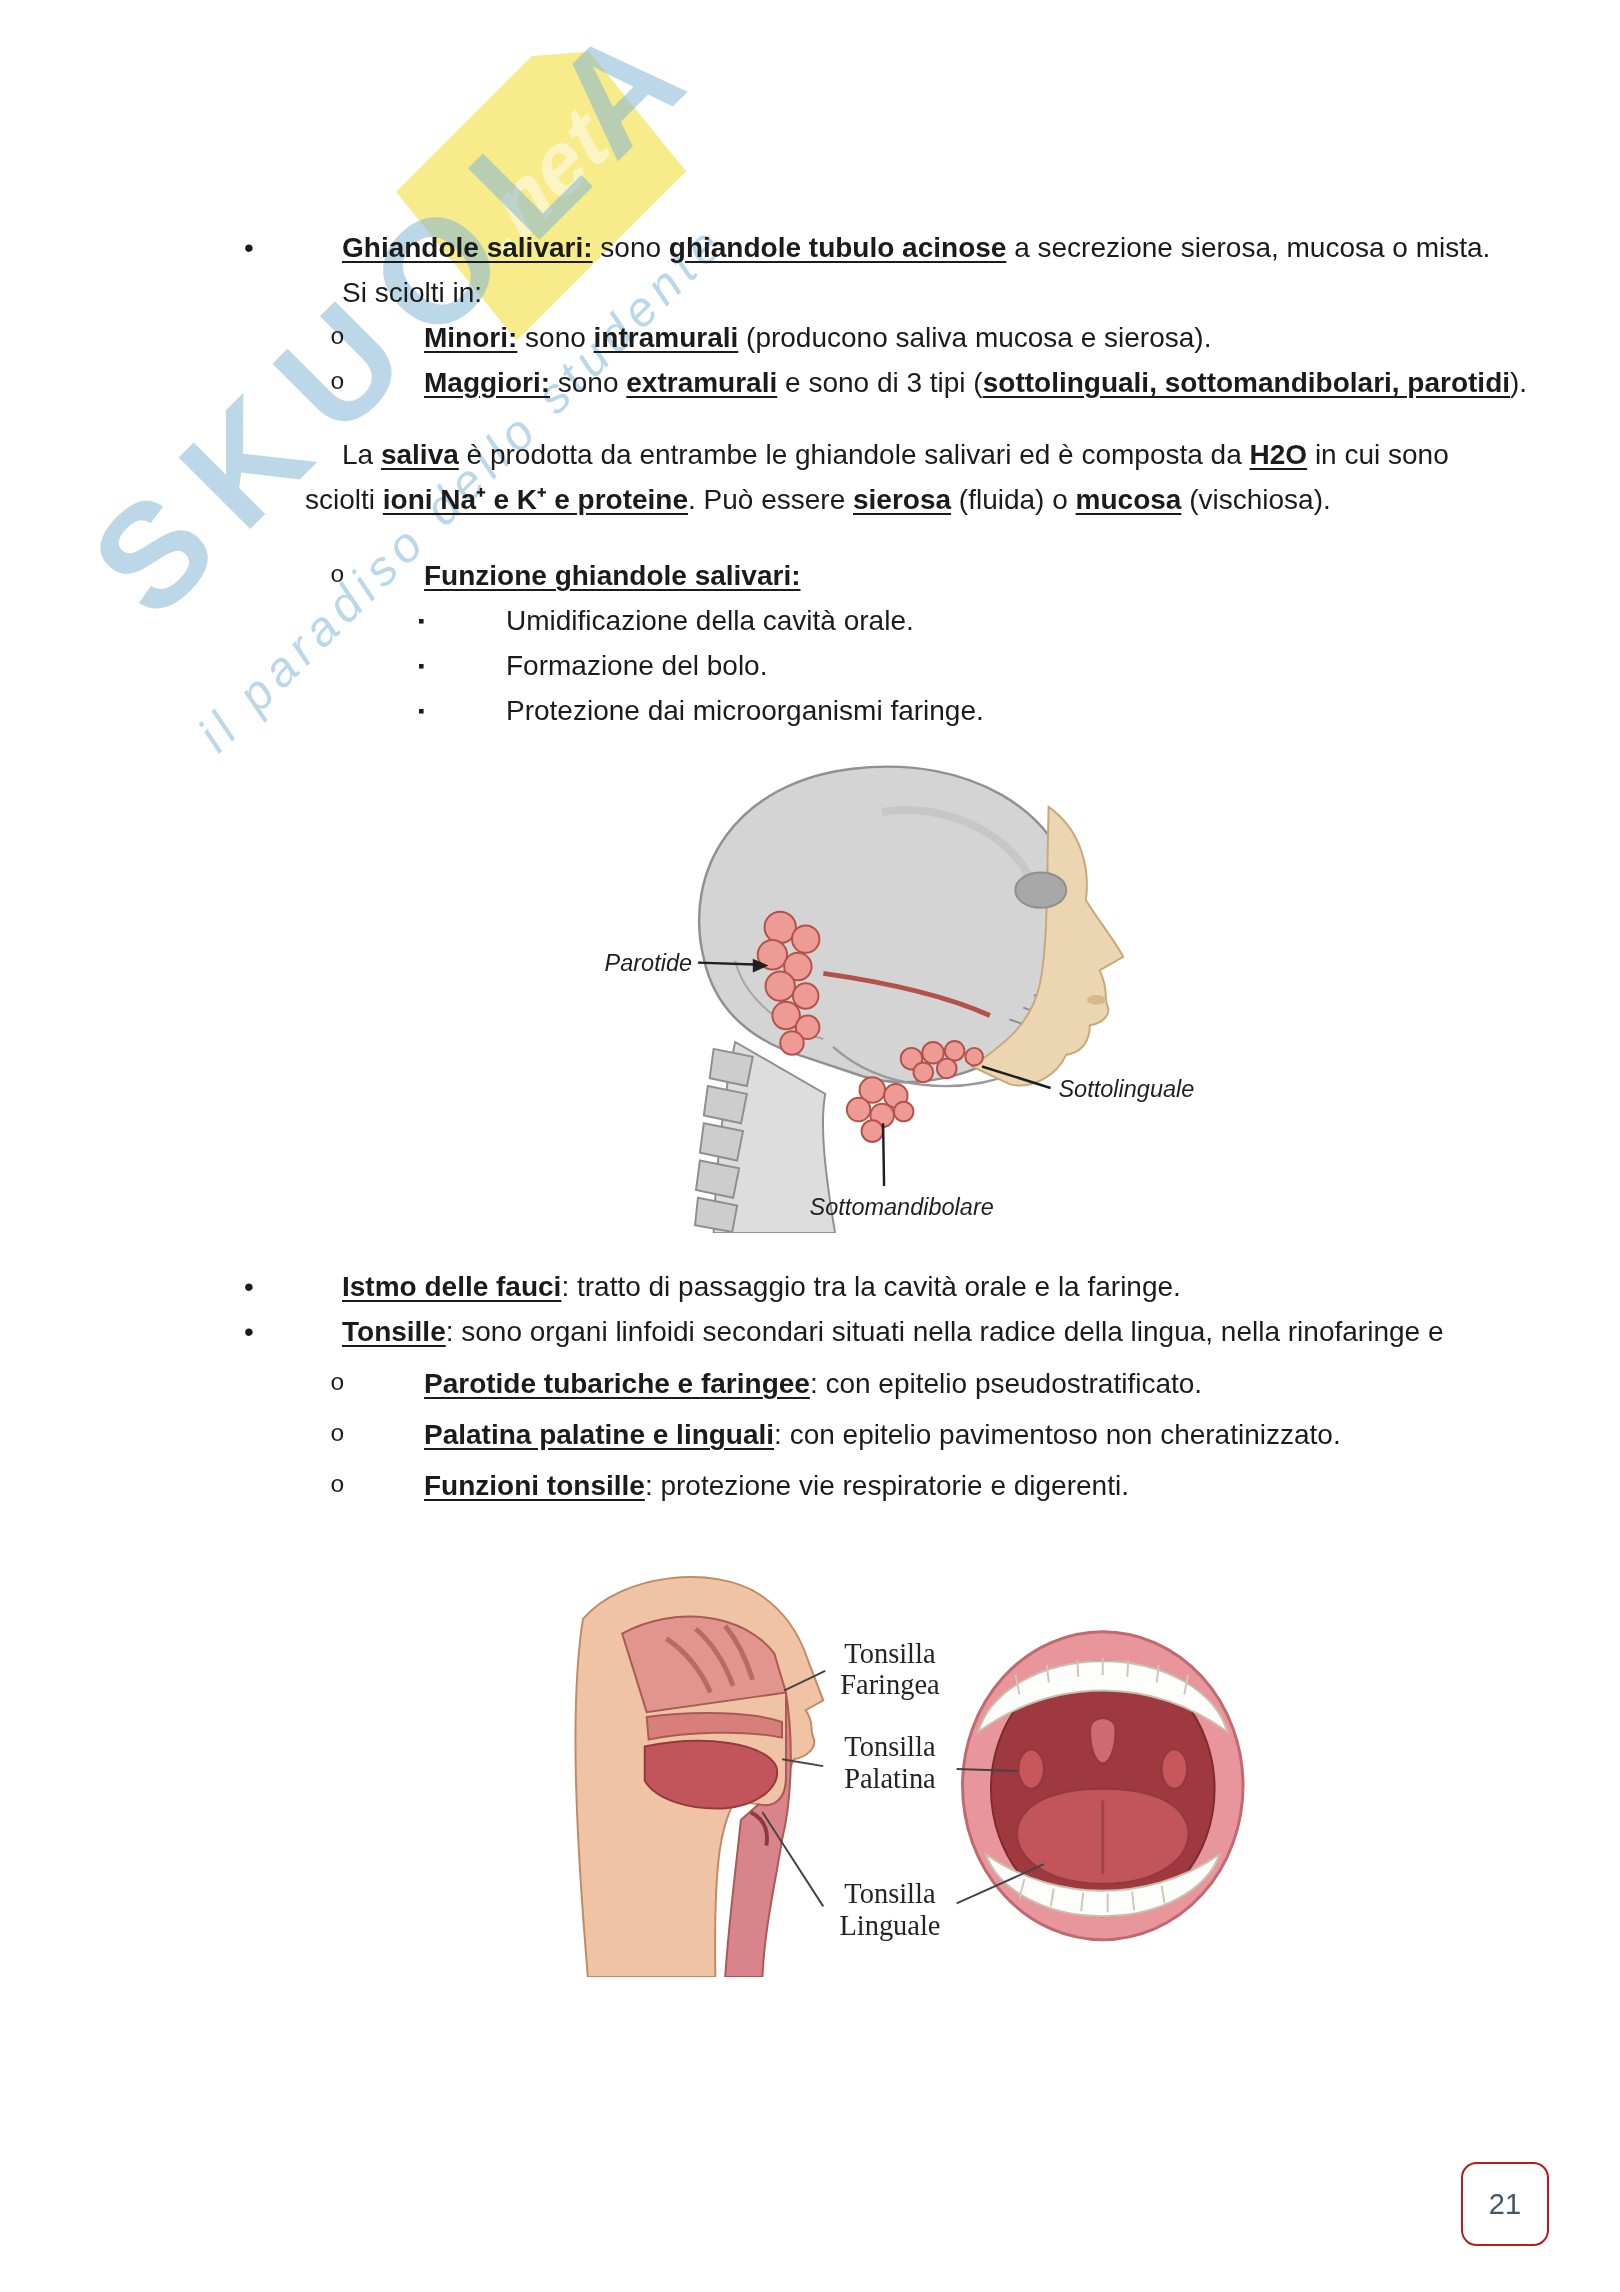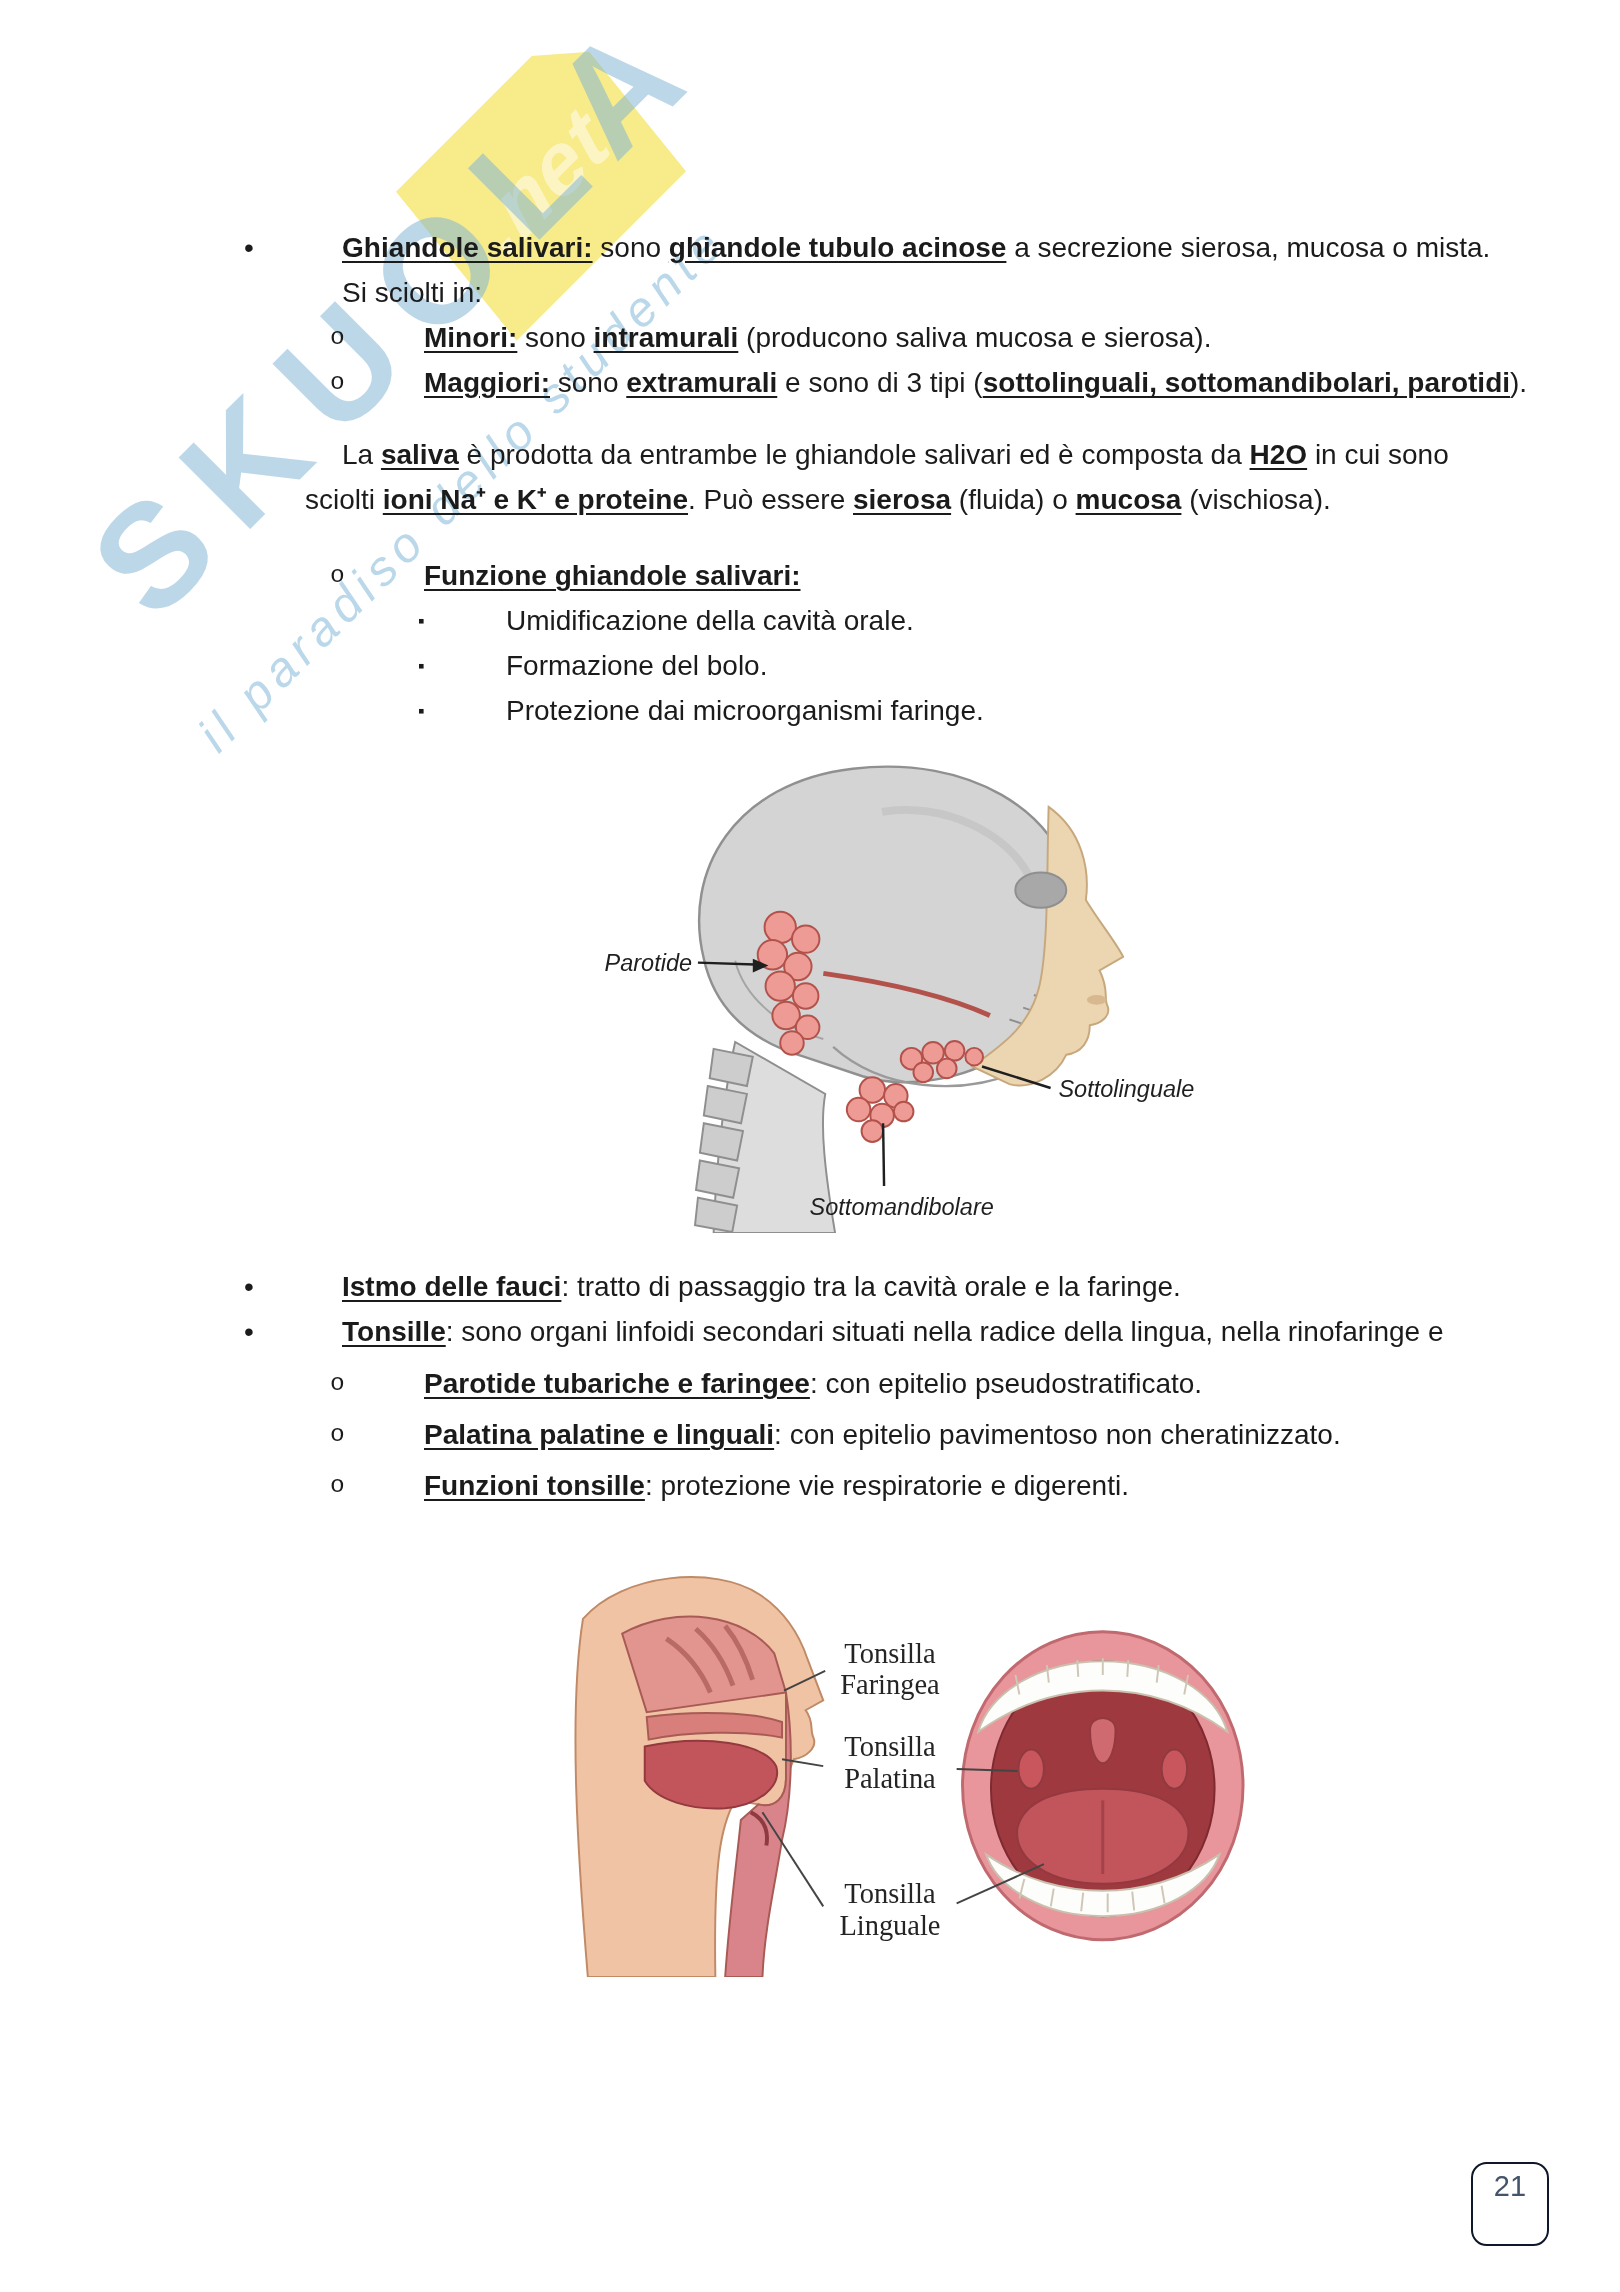--- a/index.html
+++ b/index.html
@@ -65,23 +65,23 @@
 
   
   .figure1 { margin:19.6px 0 0 348px; width:647px;font-style:italic; }
   .figure2 { margin:57px 0 0 289px; width:716px; }
   svg text { font-family:"Liberation Sans", sans-serif; }
   svg text.serif { font-family:"Liberation Serif", serif; }
 
   
   .page-number {
     position:absolute; right:71px; bottom:47px; z-index:2;
-    width:78px; height:84px;
-    border:2px solid #0f172a; border-radius:15.7px;
-    display:flex; align-items:flex-start; justify-content:center;
+    width:88px; height:84px;
+    border:2px solid #b91c1c; border-radius:15.7px;
+    display:flex; align-items:center; justify-content:center;
     font-size:29px; color:#44546a;
   }
 </style>
 </head>
 <body>
 
 <div class="page">
 
   <div class="watermark">
     <div class="wm-note">

